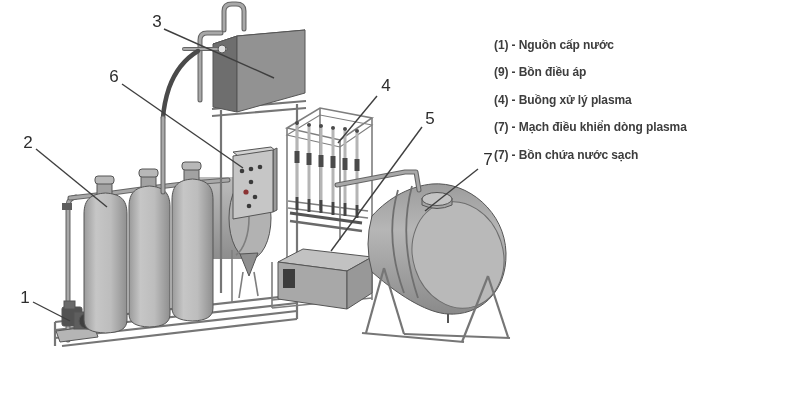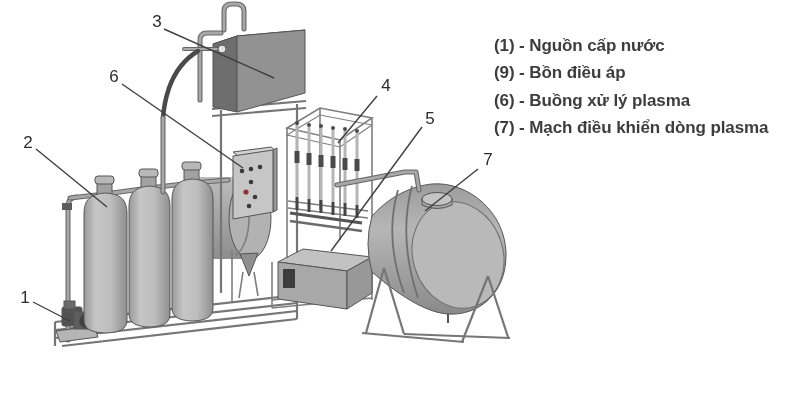--- a/index.html
+++ b/index.html
@@ -2,21 +2,21 @@
 <html style="--bg: #ffffff; --legend-text: #3d3d3d; --callout-text: #2d2d2d; --leader: #3f3f3f;"><head>
 <meta charset="utf-8">
 <style>
   html,body{margin:0;padding:0;background:#fff;}
   .canvas{
     position:relative;width:800px;height:400px;background:var(--bg,#fff);
     overflow:hidden;font-family:"Liberation Sans","DejaVu Sans",sans-serif;
   }
   .legend{position:absolute;left:494px;top:32px;}
   .legend-row{
-    font-size:17px;font-weight:bold;line-height:27.4px;white-space:nowrap;
+    font-size:12px;font-weight:bold;line-height:27.4px;white-space:nowrap;
     color:var(--legend-text,#3d3d3d);letter-spacing:-0.1px;
   }
   svg.diagram{position:absolute;left:0;top:0;}
   .leader{stroke:var(--leader,#3f3f3f);stroke-width:1.4;}
   .callout-num{
     font-family:"Liberation Sans","DejaVu Sans",sans-serif;font-size:17px;
     fill:var(--callout-text,#2d2d2d);
   }
   .frame{stroke:#767676;stroke-width:2.2;fill:none;}
   .frame-thin{stroke:#7e7e7e;stroke-width:1.6;fill:none;}
@@ -239,17 +239,18 @@
       <text class="callout-num" x="386" y="91" text-anchor="middle">4</text>
       <text class="callout-num" x="430" y="124" text-anchor="middle">5</text>
       <text class="callout-num" x="114" y="82" text-anchor="middle">6</text>
       <text class="callout-num" x="488" y="165" text-anchor="middle">7</text>
     </g>
   </svg>
 
   <div class="legend">
     <div class="legend-row">(1) - Nguồn cấp nước</div>
     <div class="legend-row">(9) - Bồn điều áp</div>
-    <div class="legend-row">(6) - Buồng xử lý plasma</div>
+    <div class="legend-row">(4) - Buồng xử lý plasma</div>
     <div class="legend-row">(7) - Mạch điều khiển dòng plasma</div>
+    <div class="legend-row">(7) - Bồn chứa nước sạch</div>
   </div>
 
 </div>
 
 </body></html>

